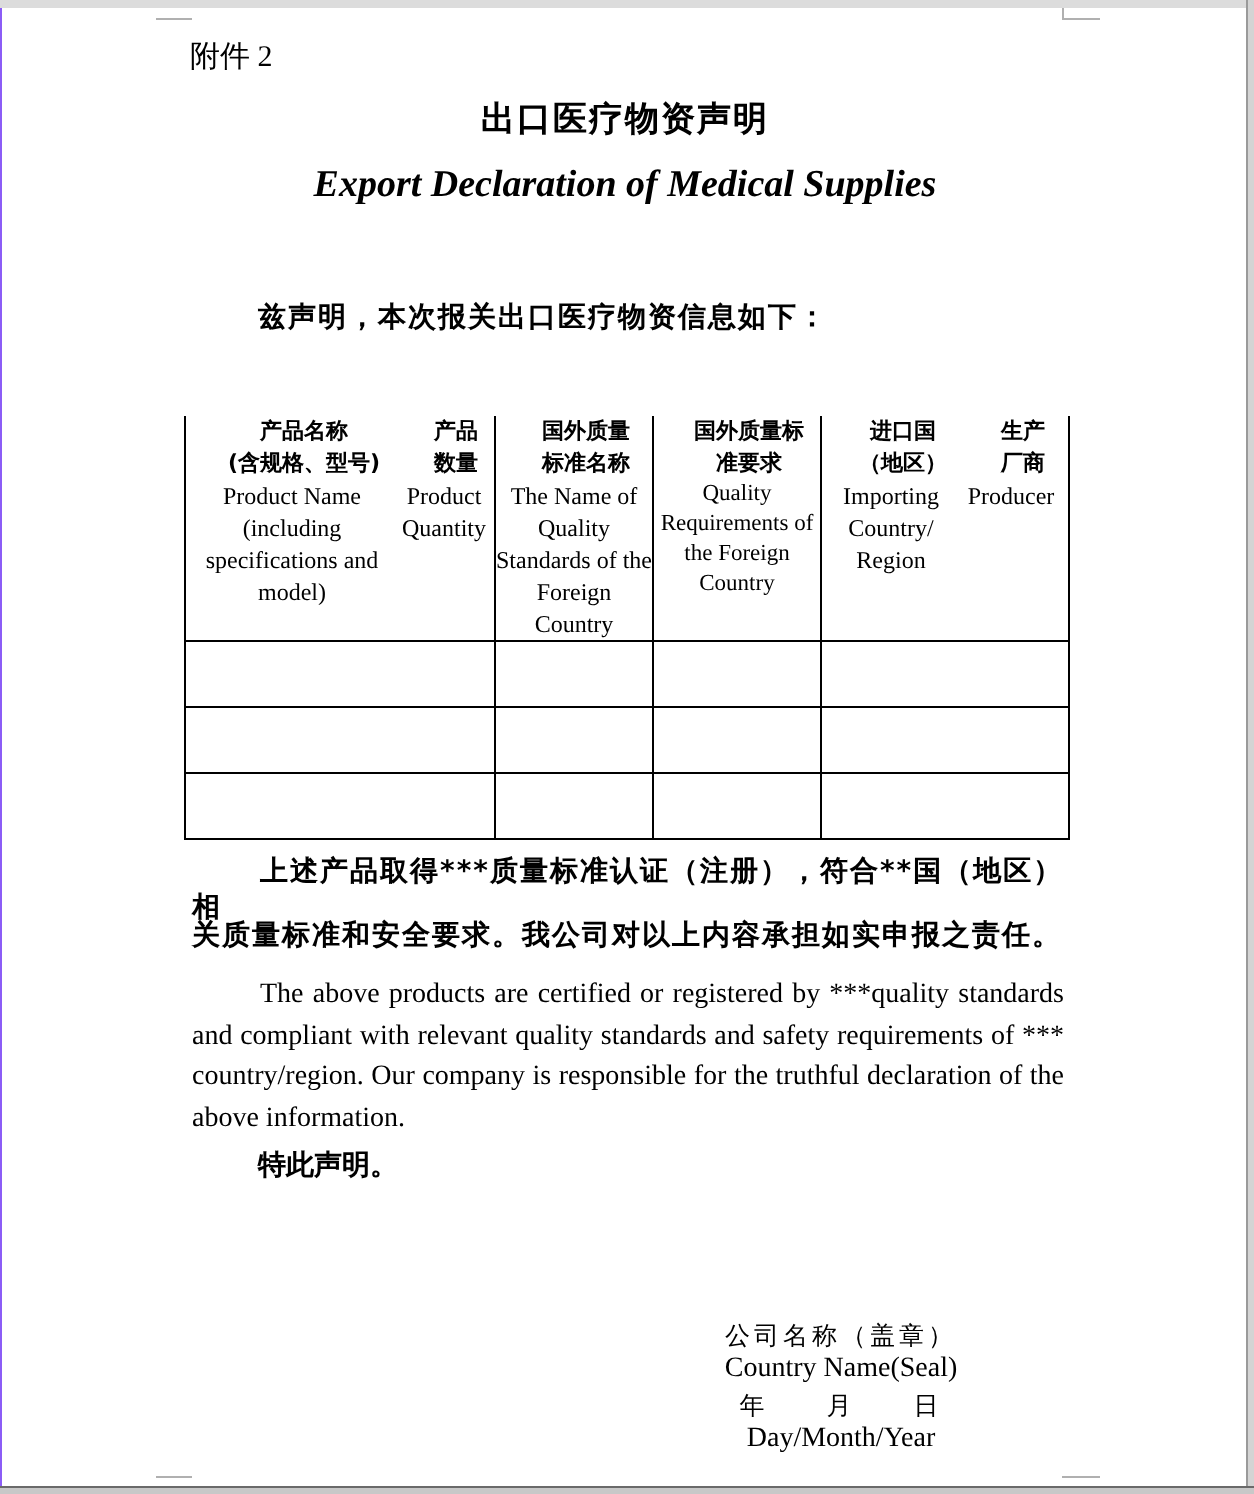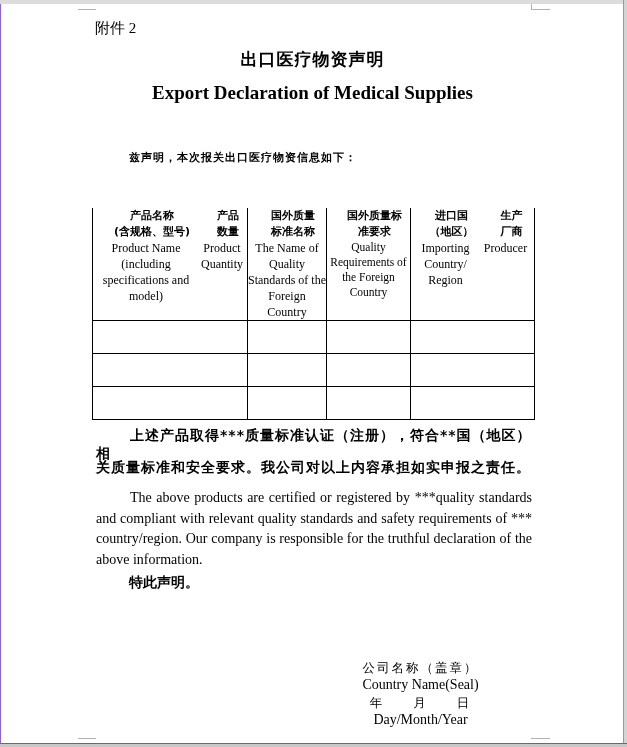--- a/index.html
+++ b/index.html
@@ -13,22 +13,22 @@
     position: absolute; left: 0; top: 4px; width: 623px; height: 739px;
     background: #fff; border-left: 1px solid #8b5cf6;
     box-sizing: border-box;
   }
   .rightbar { position:absolute; right:0; top:0; width:4px; height:747px; background:#d4d4d4; border-left:1px solid #9a9a9a; box-sizing:border-box; }
   .bottombar { position:absolute; left:0; bottom:0; width:627px; height:4px; background:#c8c8c8; border-top:1px solid #6a6a6a; box-sizing:border-box; }
   .crop { position:absolute; background:#b0b0b0; }
   .abs { position:absolute; }
   .attach { left: 94px; top: 15px; font-size: 15px; }
   .title-cn { left: 0; width: 623px; top: 44px; text-align:center; font-size: 17px; font-weight: bold; font-family: "DejaVu Sans", sans-serif; letter-spacing: 1px; }
-  .title-en { left: 0; width: 623px; top: 78px; text-align:center; font-size: 19px; font-weight: bold; }
-  .intro-cn { left: 128px; top: 146px; font-size: 11px; font-weight: bold; font-family: Liberation Mono, monospace; letter-spacing: 1px; text-align: right; }
+  .title-en { left: 0; width: 623px; top: 78px; text-align:center; font-size: 19px; font-weight: bold; font-style: italic; }
+  .intro-cn { left: 128px; top: 146px; font-size: 14px; font-weight: bold; font-family: Liberation Mono, monospace; letter-spacing: 1px; text-align: right; }
   .intro-en { left: 95px; width: 436px; top: 170px; font-size: 14.5px; line-height: 16px; text-align: justify; text-align-last: left; }
   table.grid {
     position:absolute; left: 91px; top: 204px; border-collapse: collapse;
     table-layout: fixed;
   }
   table.grid td {
     border-left: 1.5px solid #000; border-right: 1.5px solid #000;
     border-bottom: 1.5px solid #000; padding: 0; vertical-align: top;
     font-size: 12px; line-height: 16px; text-align:center;
   }

